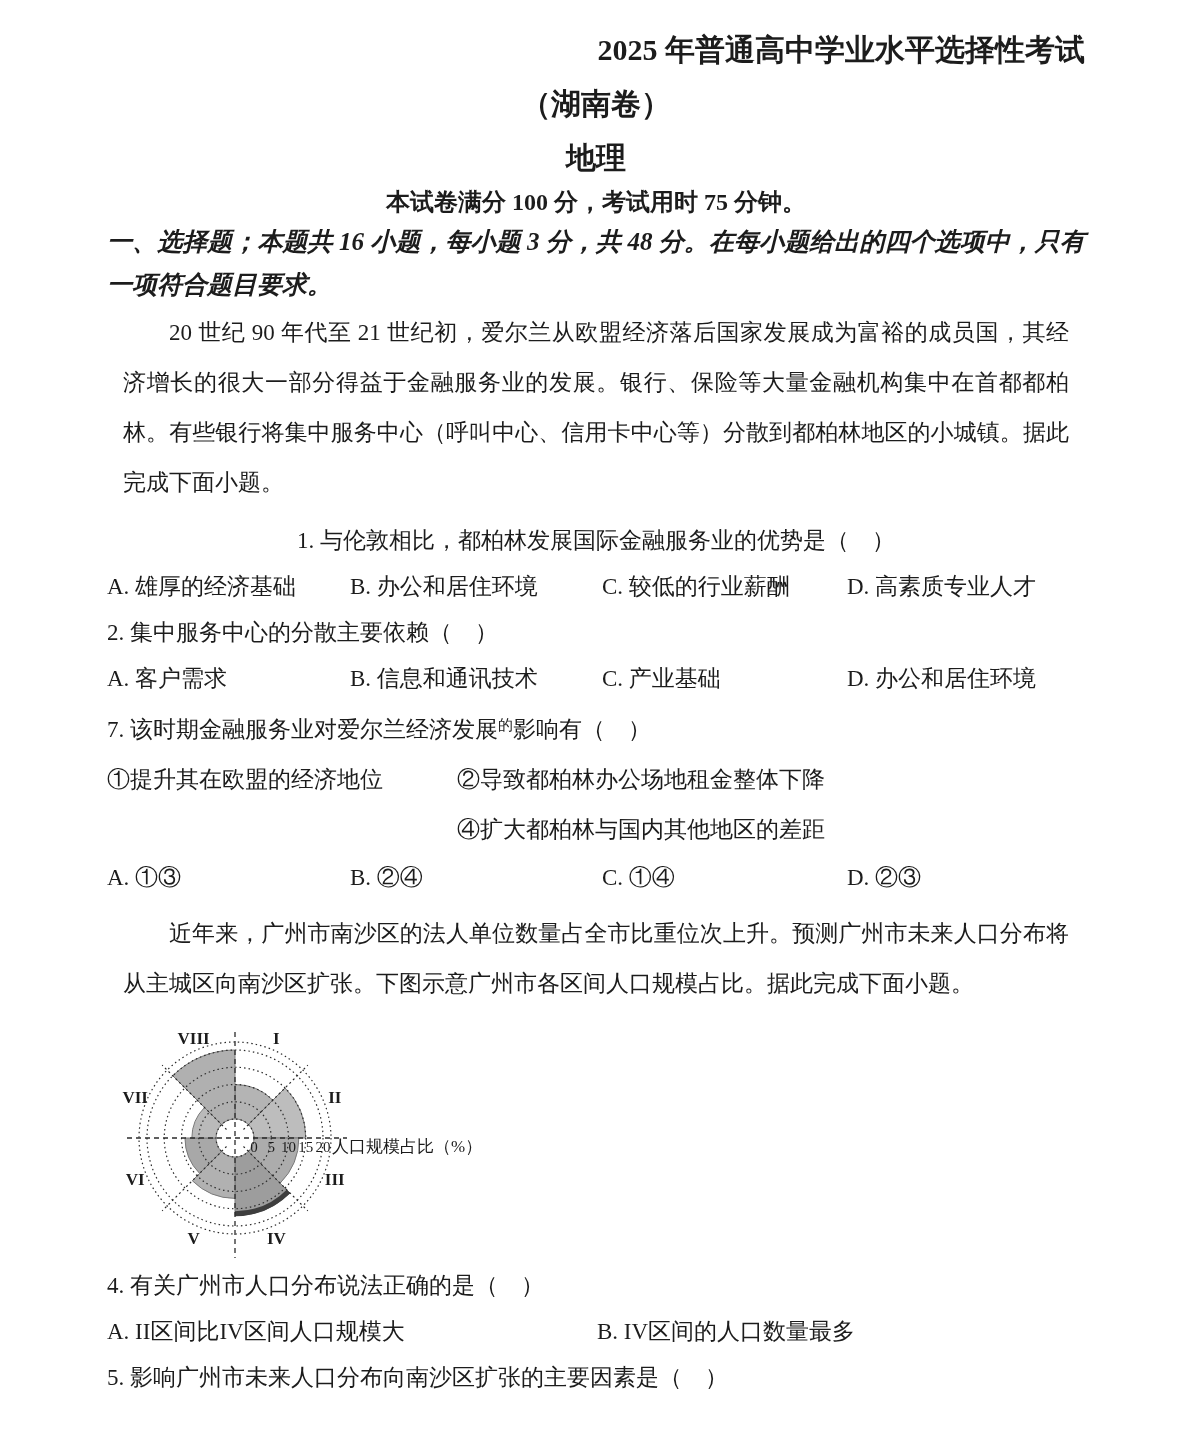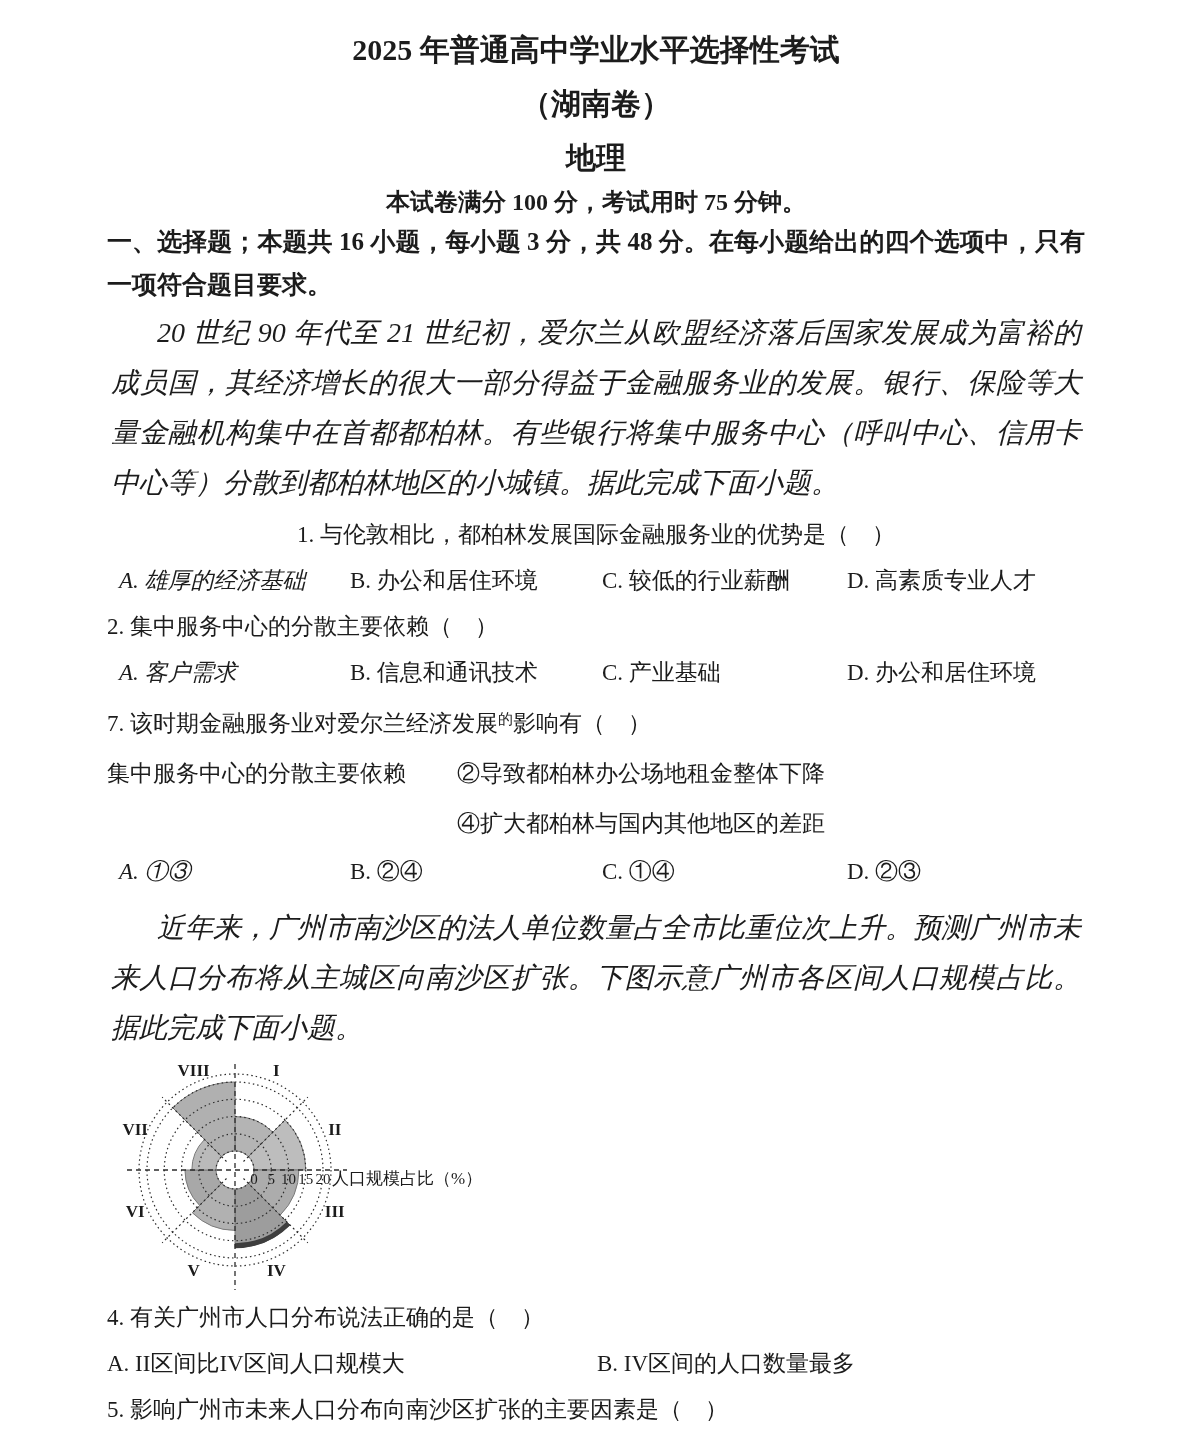--- a/index.html
+++ b/index.html
@@ -7,37 +7,37 @@
     position:relative;
     width:1189px;height:1431px;
     margin:0 auto;
     background:#ffffff;
     color:#1c1c1c;
     font-family:"Liberation Serif","DejaVu Serif",serif;
     overflow:hidden;
     box-sizing:border-box;
     padding:28px 104px 0 107px;
   }
-  .t1{font-size:30px;font-weight:bold;text-align:center;line-height:44px;margin:0;}
+  .t1{font-size:30px;font-weight:bold;text-align:right;line-height:44px;margin:0;}
   .t2{font-size:30px;font-weight:bold;text-align:center;line-height:44px;margin:10px 0 0;}
   .t3{font-size:30px;font-weight:bold;text-align:center;line-height:44px;margin:10px 0 0;}
   .info{font-size:24px;font-weight:bold;text-align:center;line-height:36px;margin:4px 0 0;}
-  .sec{font-size:25px;font-weight:bold;line-height:43px;text-align:justify;margin:0;}
-  .para{font-size:28px;line-height:50px;text-align:justify;text-indent:46px;margin:4px;font-style:italic;}
+  .sec{font-size:25px;font-weight:bold;line-height:43px;text-align:justify;margin:0;font-style:italic;}
+  .para{font-size:23px;line-height:50px;text-align:justify;text-indent:46px;margin:16px;}
   .para.p1{margin-top:2px;}
   .para.p2{line-height:50px;margin-top:14px;}
   .qstem{font-size:23px;line-height:34px;margin:12px 0 0;}
   .qstem.q1{margin-top:10px;text-align:center;}
   .qstem.q4{margin-top:4px;}
   .sup{font-size:15px;vertical-align:7px;}
   .row{position:relative;height:34px;font-size:23px;line-height:34px;margin:12px 0 0;}
   .row.sub{margin-top:16px;}
   .row.abcd{margin-top:14px;}
   .row span{position:absolute;top:0;white-space:nowrap;}
-  .c1{left:12px;font-style:italic;} .c2{left:243px;} .c3{left:495px;} .c4{left:740px;}
+  .c1{left:0;} .c2{left:243px;} .c3{left:495px;} .c4{left:740px;}
   .s1{left:0;} .s2{left:350px;}
   .b1{left:0;} .b2{left:490px;}
   figure.fig{margin:2px 0 0 11px;padding:0;width:460px;height:240px;}
   svg text{font-family:"Liberation Serif","DejaVu Serif",serif;}
 </style>
 </head>
 <body>
 
 <div class="page">
 
@@ -61,21 +61,21 @@
   <div class="qstem">2. 集中服务中心的分散主要依赖（　）</div>
   <div class="row">
     <span class="c1">A. 客户需求</span>
     <span class="c2">B. 信息和通讯技术</span>
     <span class="c3">C. 产业基础</span>
     <span class="c4">D. 办公和居住环境</span>
   </div>
 
   <div class="qstem"><span>7. 该时期金融服务业对爱尔兰经济发展</span><span class="sup">的</span><span>影响有（　）</span></div>
   <div class="row sub">
-    <span class="s1">集中服务中心的分散主要依赖</span>
+    <span class="s1">①提升其在欧盟的经济地位</span>
     <span class="s2">②导致都柏林办公场地租金整体下降</span>
   </div>
   <div class="row sub">
     <span class="s2">④扩大都柏林与国内其他地区的差距</span>
   </div>
   <div class="row abcd">
     <span class="c1">A. ①③</span>
     <span class="c2">B. ②④</span>
     <span class="c3">C. ①④</span>
     <span class="c4">D. ②③</span>

